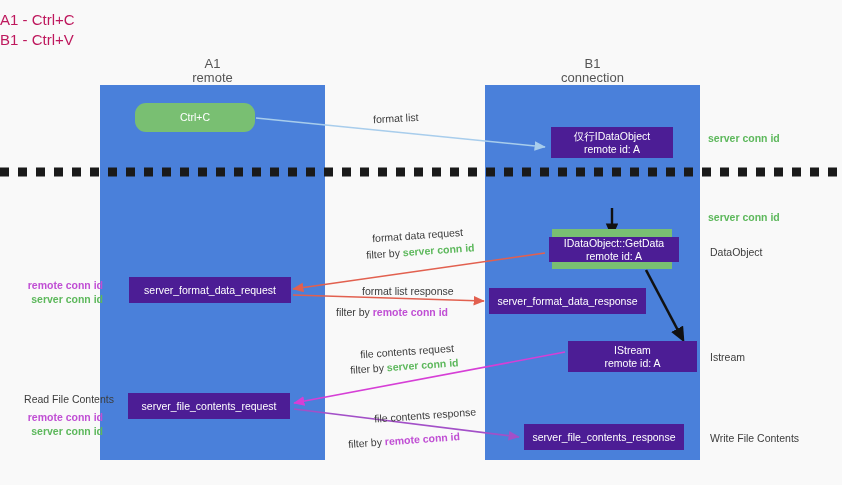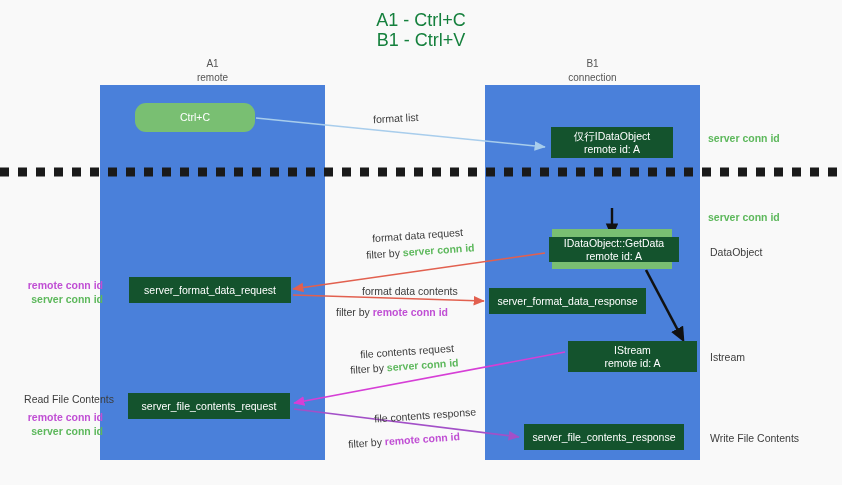--- a/index.html
+++ b/index.html
@@ -10,40 +10,40 @@
     overflow:hidden;
     position:relative;
   }
   #stage{position:absolute;left:0;top:0;width:842px;height:485px;}
   .lane{position:absolute;background:#4a80da;}
   #lane-a1{left:100px;top:85px;width:225px;height:375px;}
   #lane-b1{left:485px;top:85px;width:215px;height:375px;}
 
   .lane-head{
     position:absolute;text-align:center;color:#555;
-    font-size:10px;line-height:14px;
+    font-size:13px;line-height:14px;
   }
   #head-a1{left:100px;top:57px;width:225px;}
   #head-b1{left:485px;top:57px;width:215px;}
   .lane-head .nm{display:block;}
 
   #title{
     position:absolute;left:0;top:10px;width:842px;
-    text-align:center;color:#15803d;font-size:18px;line-height:20px;
+    text-align:left;color:#be185d;font-size:15px;line-height:20px;
   }
   #title span{display:block;}
 
   .box{
     position:absolute;box-sizing:border-box;
     display:flex;flex-direction:column;align-items:center;justify-content:center;
     color:#ffffff;font-size:10.5px;line-height:13px;text-align:center;
     padding:2px 4px;
   }
   .box.green{background:#79bf72;}
-  .box.orange{background:#14532d;}
+  .box.orange{background:#4c1d95;}
   .box .l2{display:block;}
 
   #box-ctrlc{left:135px;top:103px;width:120px;height:29px;border-radius:11px;}
   #box-idataobject{left:551px;top:127px;width:122px;height:31px;}
   #box-ctrlv{left:552px;top:181px;width:120px;height:40px;margin-top:48px;}
   #box-getdata{left:549px;top:237px;width:130px;height:25px;}
   #box-fmt-req{left:129px;top:277px;width:162px;height:26px;}
   #box-fmt-res{left:489px;top:288px;width:157px;height:26px;}
   #box-istream{left:568px;top:341px;width:129px;height:31px;}
   #box-file-req{left:128px;top:393px;width:162px;height:26px;}
@@ -181,21 +181,21 @@
   </div>
 
   <div class="ann" id="ann-fdr1">
     <span>format data request</span>
   </div>
   <div class="ann" id="ann-fdr2">
     <span class="dark-t">filter by </span><span class="green-t">server conn id</span>
   </div>
 
   <div class="ann" id="ann-fdres1">
-    <span>format data contents</span>
+    <span>format list response</span>
   </div>
   <div class="ann" id="ann-fdres2">
     <span class="dark-t">filter by </span><span class="purple-t">remote conn id</span>
   </div>
 
   <div class="ann" id="ann-fcr1">
     <span>file contents request</span>
   </div>
   <div class="ann" id="ann-fcr2">
     <span class="dark-t">filter by </span><span class="green-t">server conn id</span>

